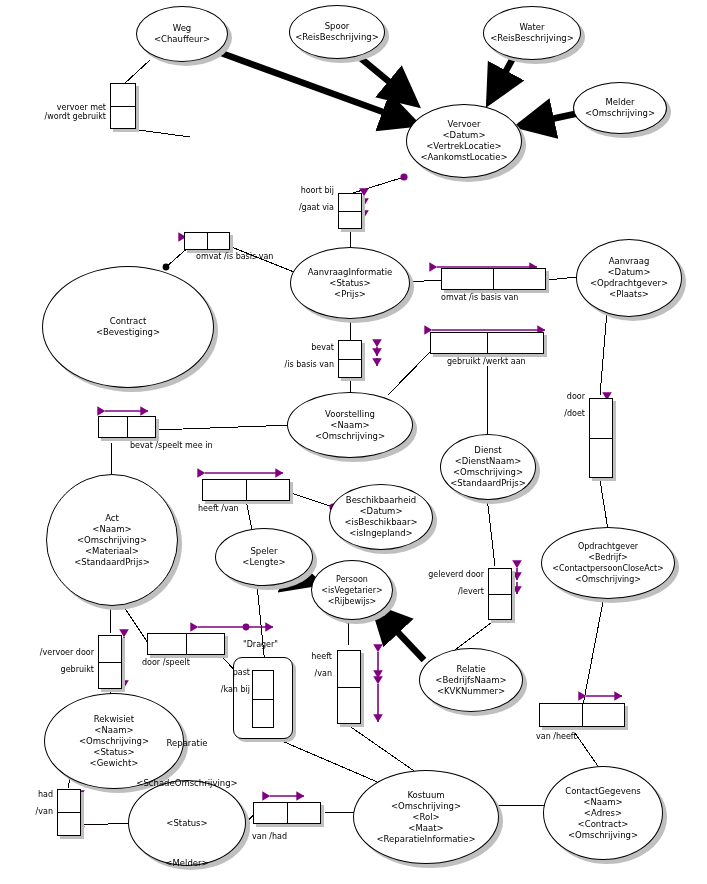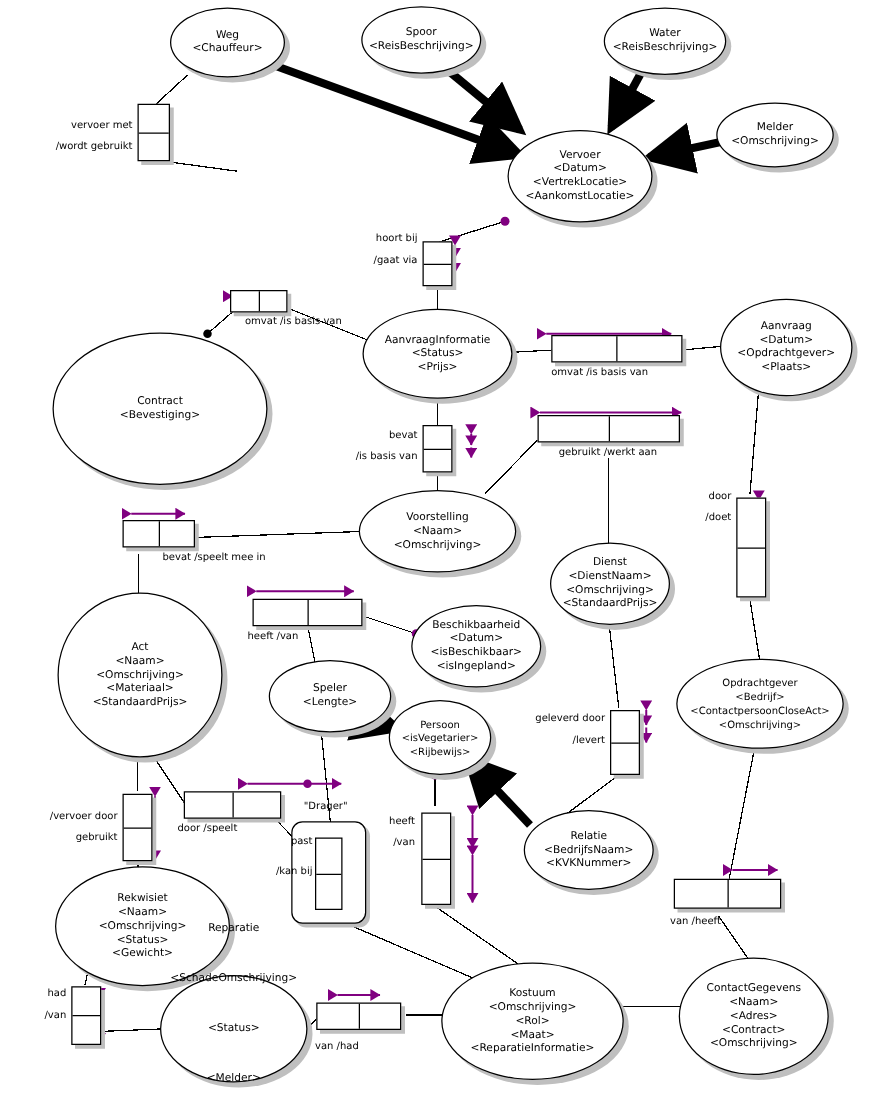--- a/index.html
+++ b/index.html
@@ -304,21 +304,21 @@
     <div class="at">&lt;Naam&gt;</div>
     <div class="at">&lt;Adres&gt;</div>
     <div class="at">&lt;Contract&gt;</div>
     <div class="at">&lt;Omschrijving&gt;</div>
   </div>
 
   <div class="rb v" style="left:110px;top:83px;width:26px;height:46px;">
       <i></i>
       <i></i>
     </div>
-  <div class="lbl r" style="left:26px;top:95px;width:80px;">vervoer met</div>
+  <div class="lbl r" style="left:26px;top:103px;width:80px;">vervoer met</div>
   <div class="lbl r" style="left:20px;top:112px;width:86px;">/wordt gebruikt</div>
 
   <div class="rb v" style="left:338px;top:193px;width:24px;height:36px;">
       <i></i>
       <i></i>
     </div>
   <div class="lbl r" style="left:270px;top:186px;width:64px;">hoort bij</div>
   <div class="lbl r" style="left:270px;top:203px;width:64px;">/gaat via</div>
 
   <div class="rb h" style="left:184px;top:232px;width:46px;height:18px;">
@@ -385,21 +385,21 @@
     </div>
   <div class="lbl" style="left:142px;top:658px;">door /speelt</div>
 
   <div class="frame" style="left:233px;top:657px;width:60px;height:82px;"></div>
   <div class="lbl" style="left:243px;top:640px;">"Drager"</div>
   <div class="rb v" style="left:252px;top:670px;width:22px;height:58px;box-shadow:none;">
       <i></i>
       <i></i>
     </div>
   <div class="lbl r" style="left:196px;top:668px;width:54px;">past</div>
-  <div class="lbl r" style="left:190px;top:685px;width:60px;margin-top:7px;">/kan bij</div>
+  <div class="lbl r" style="left:190px;top:685px;width:60px;">/kan bij</div>
 
   <div class="rb v" style="left:337px;top:650px;width:24px;height:74px;">
       <i></i>
       <i></i>
     </div>
   <div class="lbl r" style="left:278px;top:652px;width:54px;">heeft</div>
   <div class="lbl r" style="left:278px;top:669px;width:54px;">/van</div>
 
   <div class="rb h" style="left:539px;top:703px;width:86px;height:24px;">
       <i></i>

